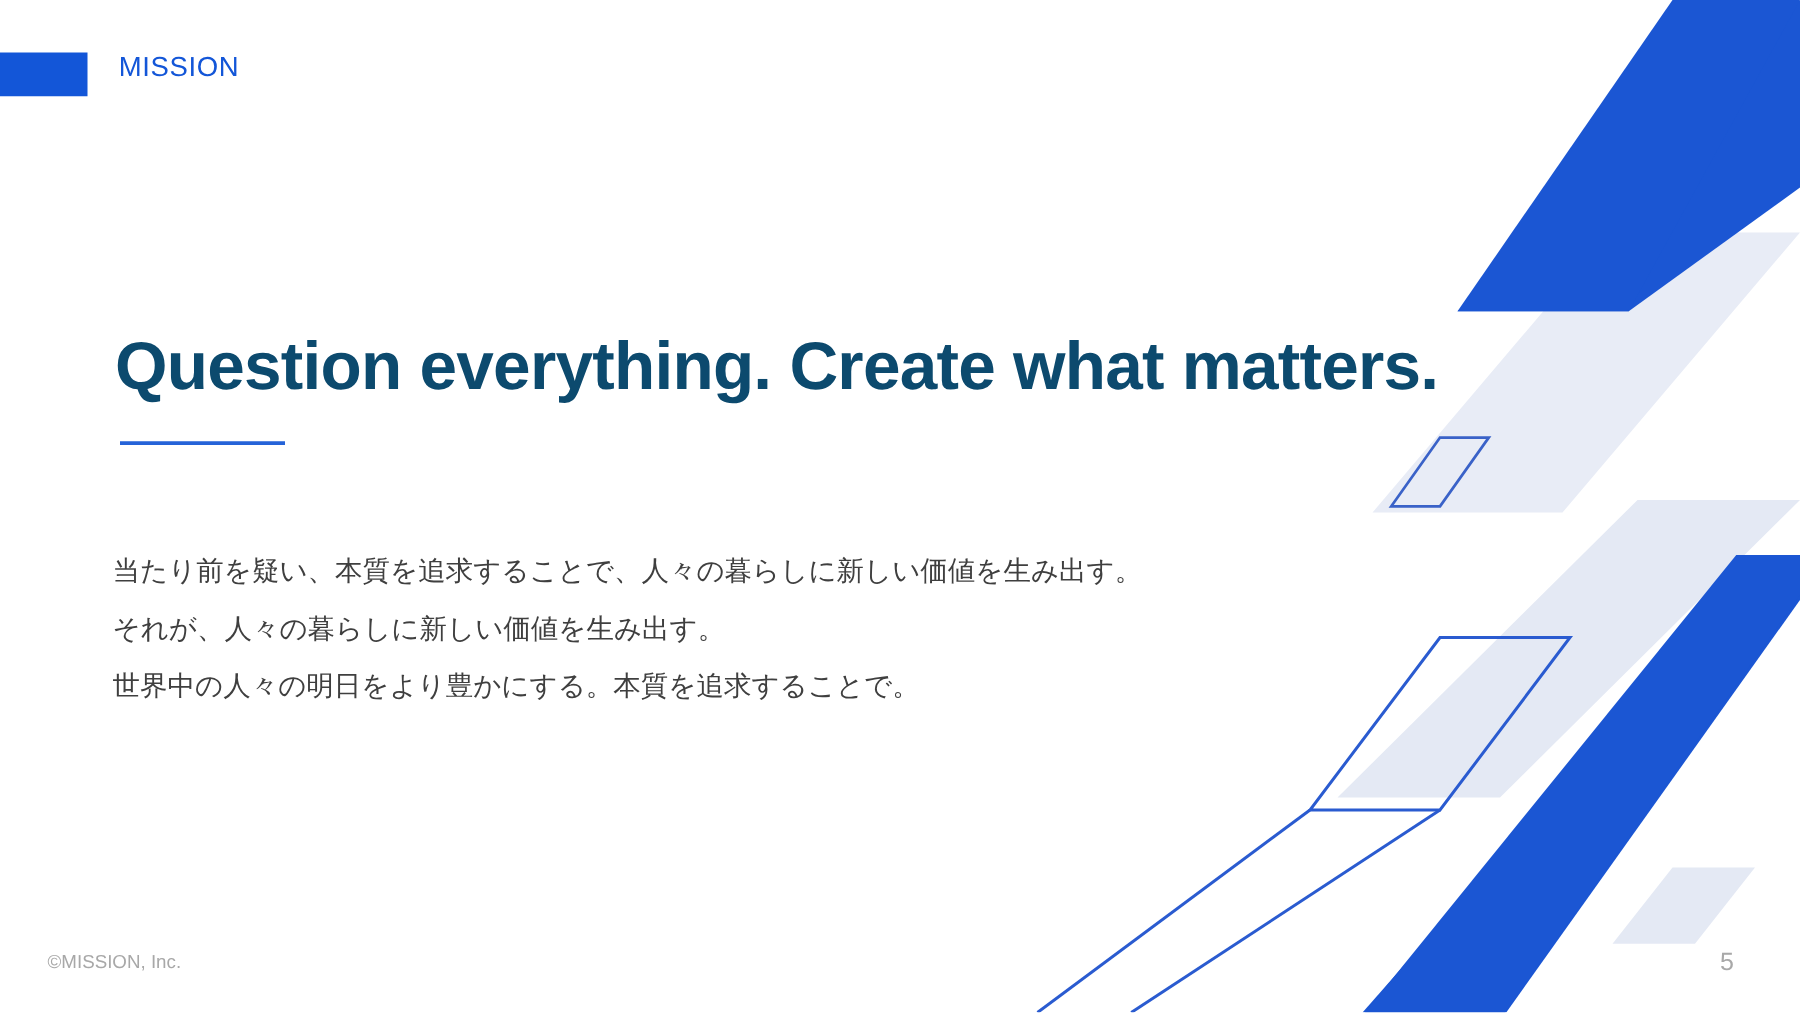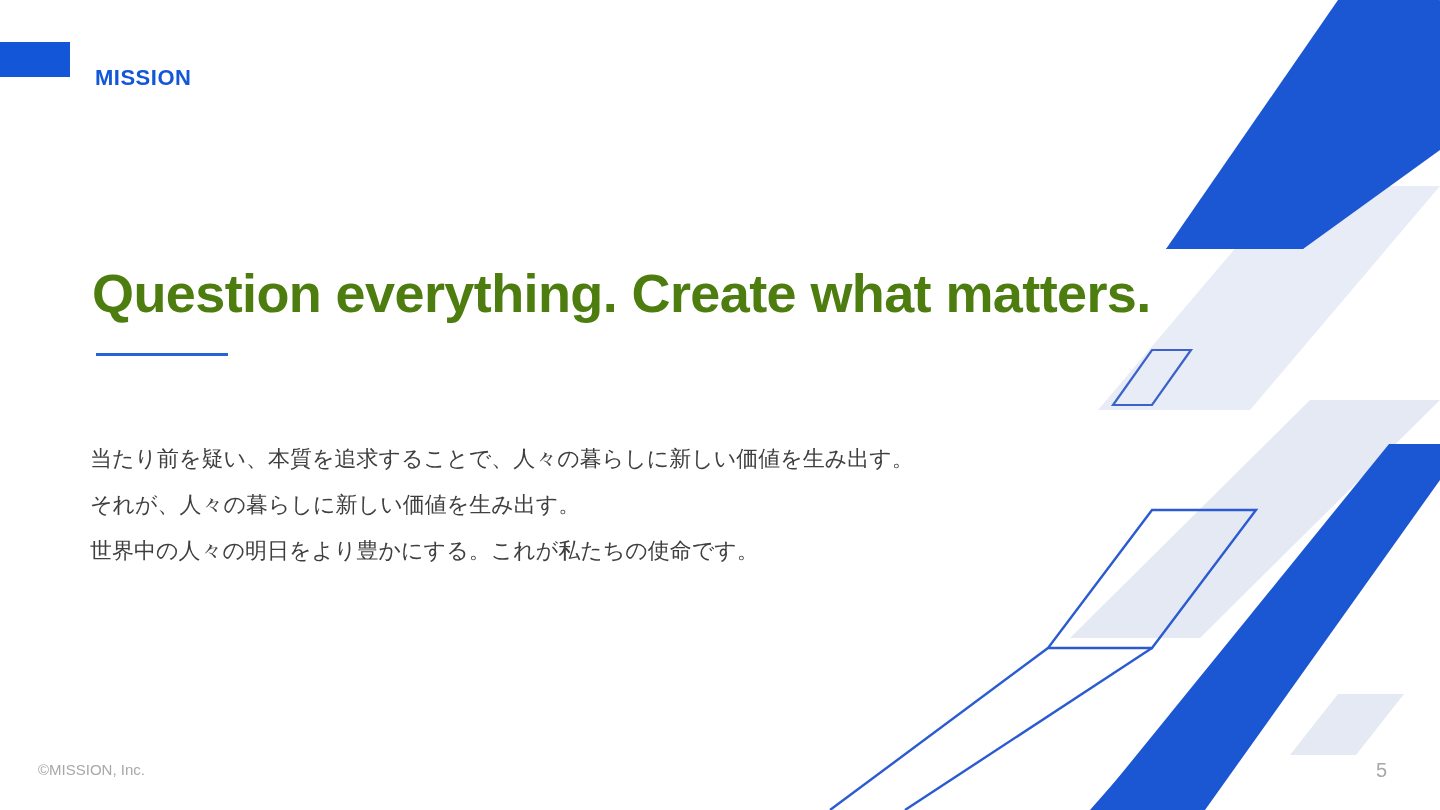--- a/index.html
+++ b/index.html
@@ -34,38 +34,38 @@
     position: absolute;
     left: 0;
     top: 42px;
     width: 70px;
     height: 35px;
     background: #1356d8;
   }
   #eyebrow {
     position: absolute;
     left: 95px;
-    top: 63px;
+    top: 39px;
     font-size: 22px;
-    font-weight: bold;
+    font-weight: normal;
     letter-spacing: 0.5px;
     color: #1356d8;
     line-height: 30px;
     white-space: nowrap;
     text-align: center;
   }
 
   
   #headline {
     position: absolute;
     left: 92px;
     top: 222px;
     font-size: 54px;
     font-weight: bold;
-    color: #4d7c0f;
+    color: #0c4a6e;
     letter-spacing: -0.6px;
     line-height: 70px;
     white-space: nowrap;
   }
 
   
   #rule {
     position: absolute;
     left: 96px;
     top: 353px;
@@ -79,21 +79,21 @@
     position: absolute;
     left: 90px;
     top: 436px;
     width: 950px;
   }
   .body-line {
     font-size: 22px;
     color: #3f3f3f;
     line-height: 46px;
     white-space: nowrap;
-    font-family: Liberation Serif, serif;
+    font-family: Liberation Mono, monospace;
   }
 
   
   #copyright {
     position: absolute;
     left: 38px;
     top: 760px;
     font-size: 15px;
     color: #a8a8a8;
     line-height: 20px;
@@ -139,19 +139,19 @@
   <div id="header-bar"></div>
   <div id="eyebrow">MISSION</div>
 
   <h1 id="headline">Question everything. Create what matters.</h1>
 
   <div id="rule"></div>
 
   <div id="body-copy">
     <div class="body-line">当たり前を疑い、本質を追求することで、人々の暮らしに新しい価値を生み出す。</div>
     <div class="body-line">それが、人々の暮らしに新しい価値を生み出す。</div>
-    <div class="body-line">世界中の人々の明日をより豊かにする。これが私たちの使命です。</div>
+    <div class="body-line">世界中の人々の明日をより豊かにする。本質を追求することで。</div>
   </div>
 
   <div id="copyright">©MISSION, Inc.</div>
   <div id="page-number">5</div>
 
 </div>
 
 </body></html>

